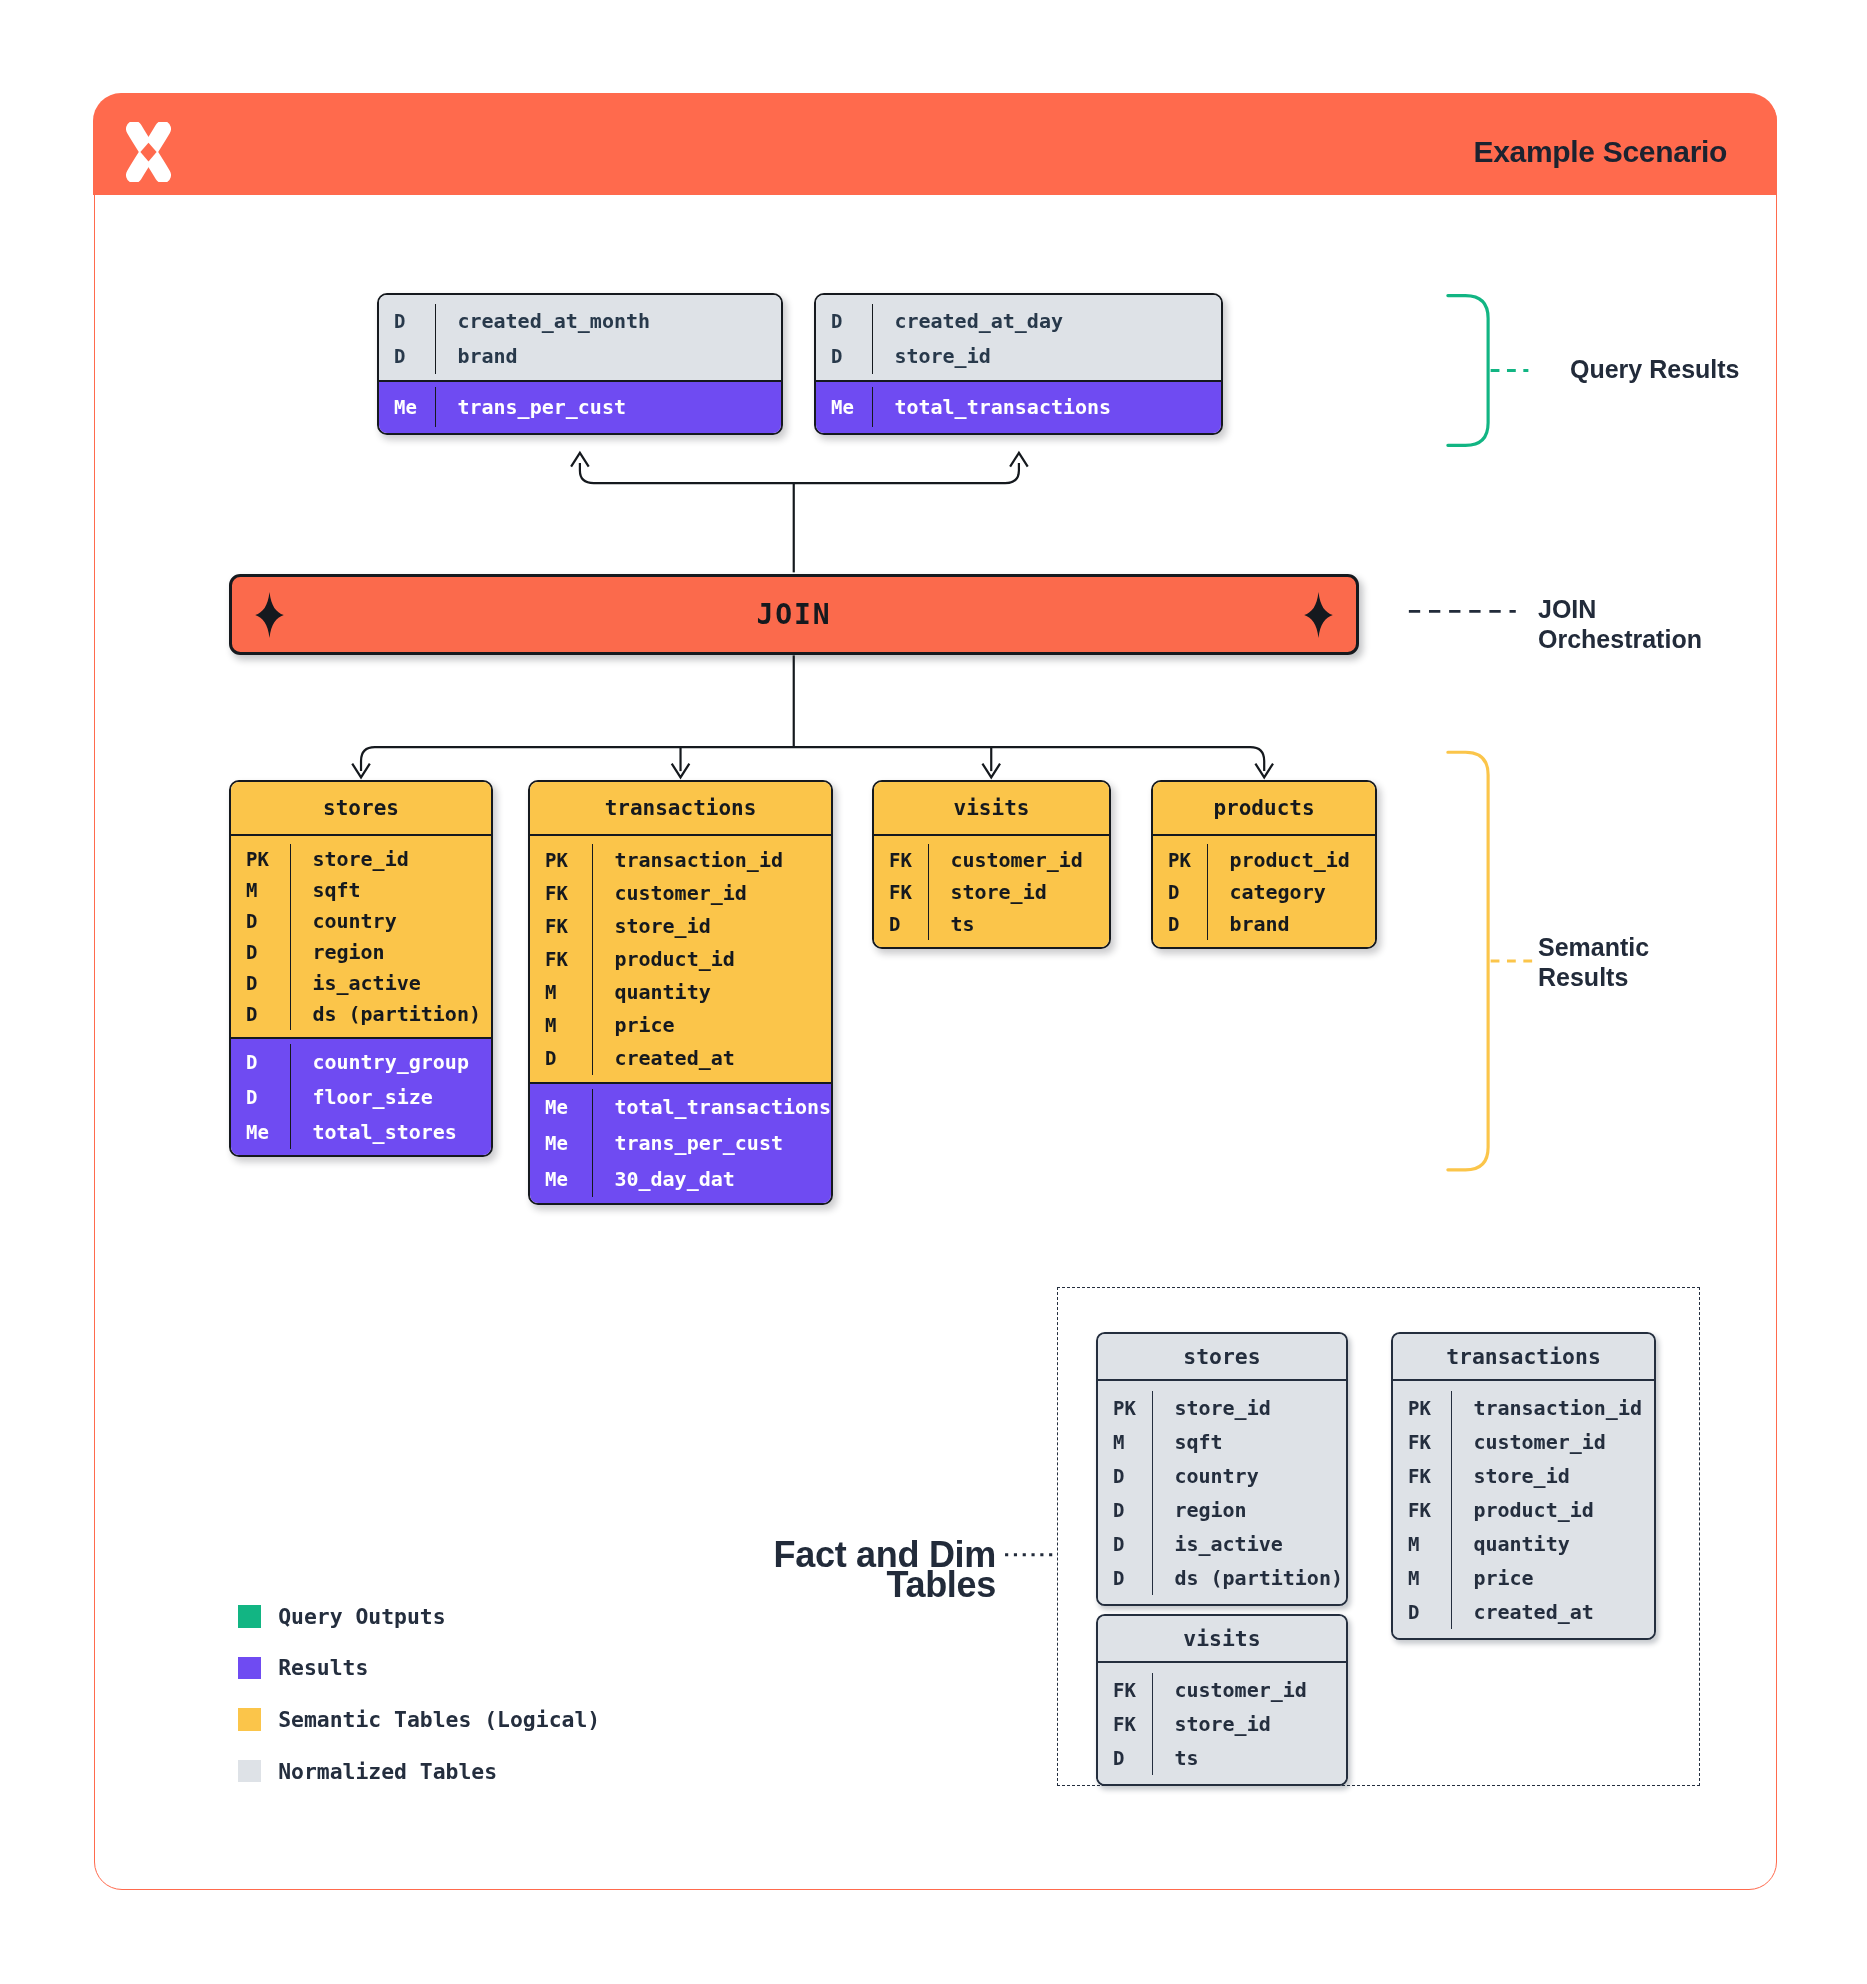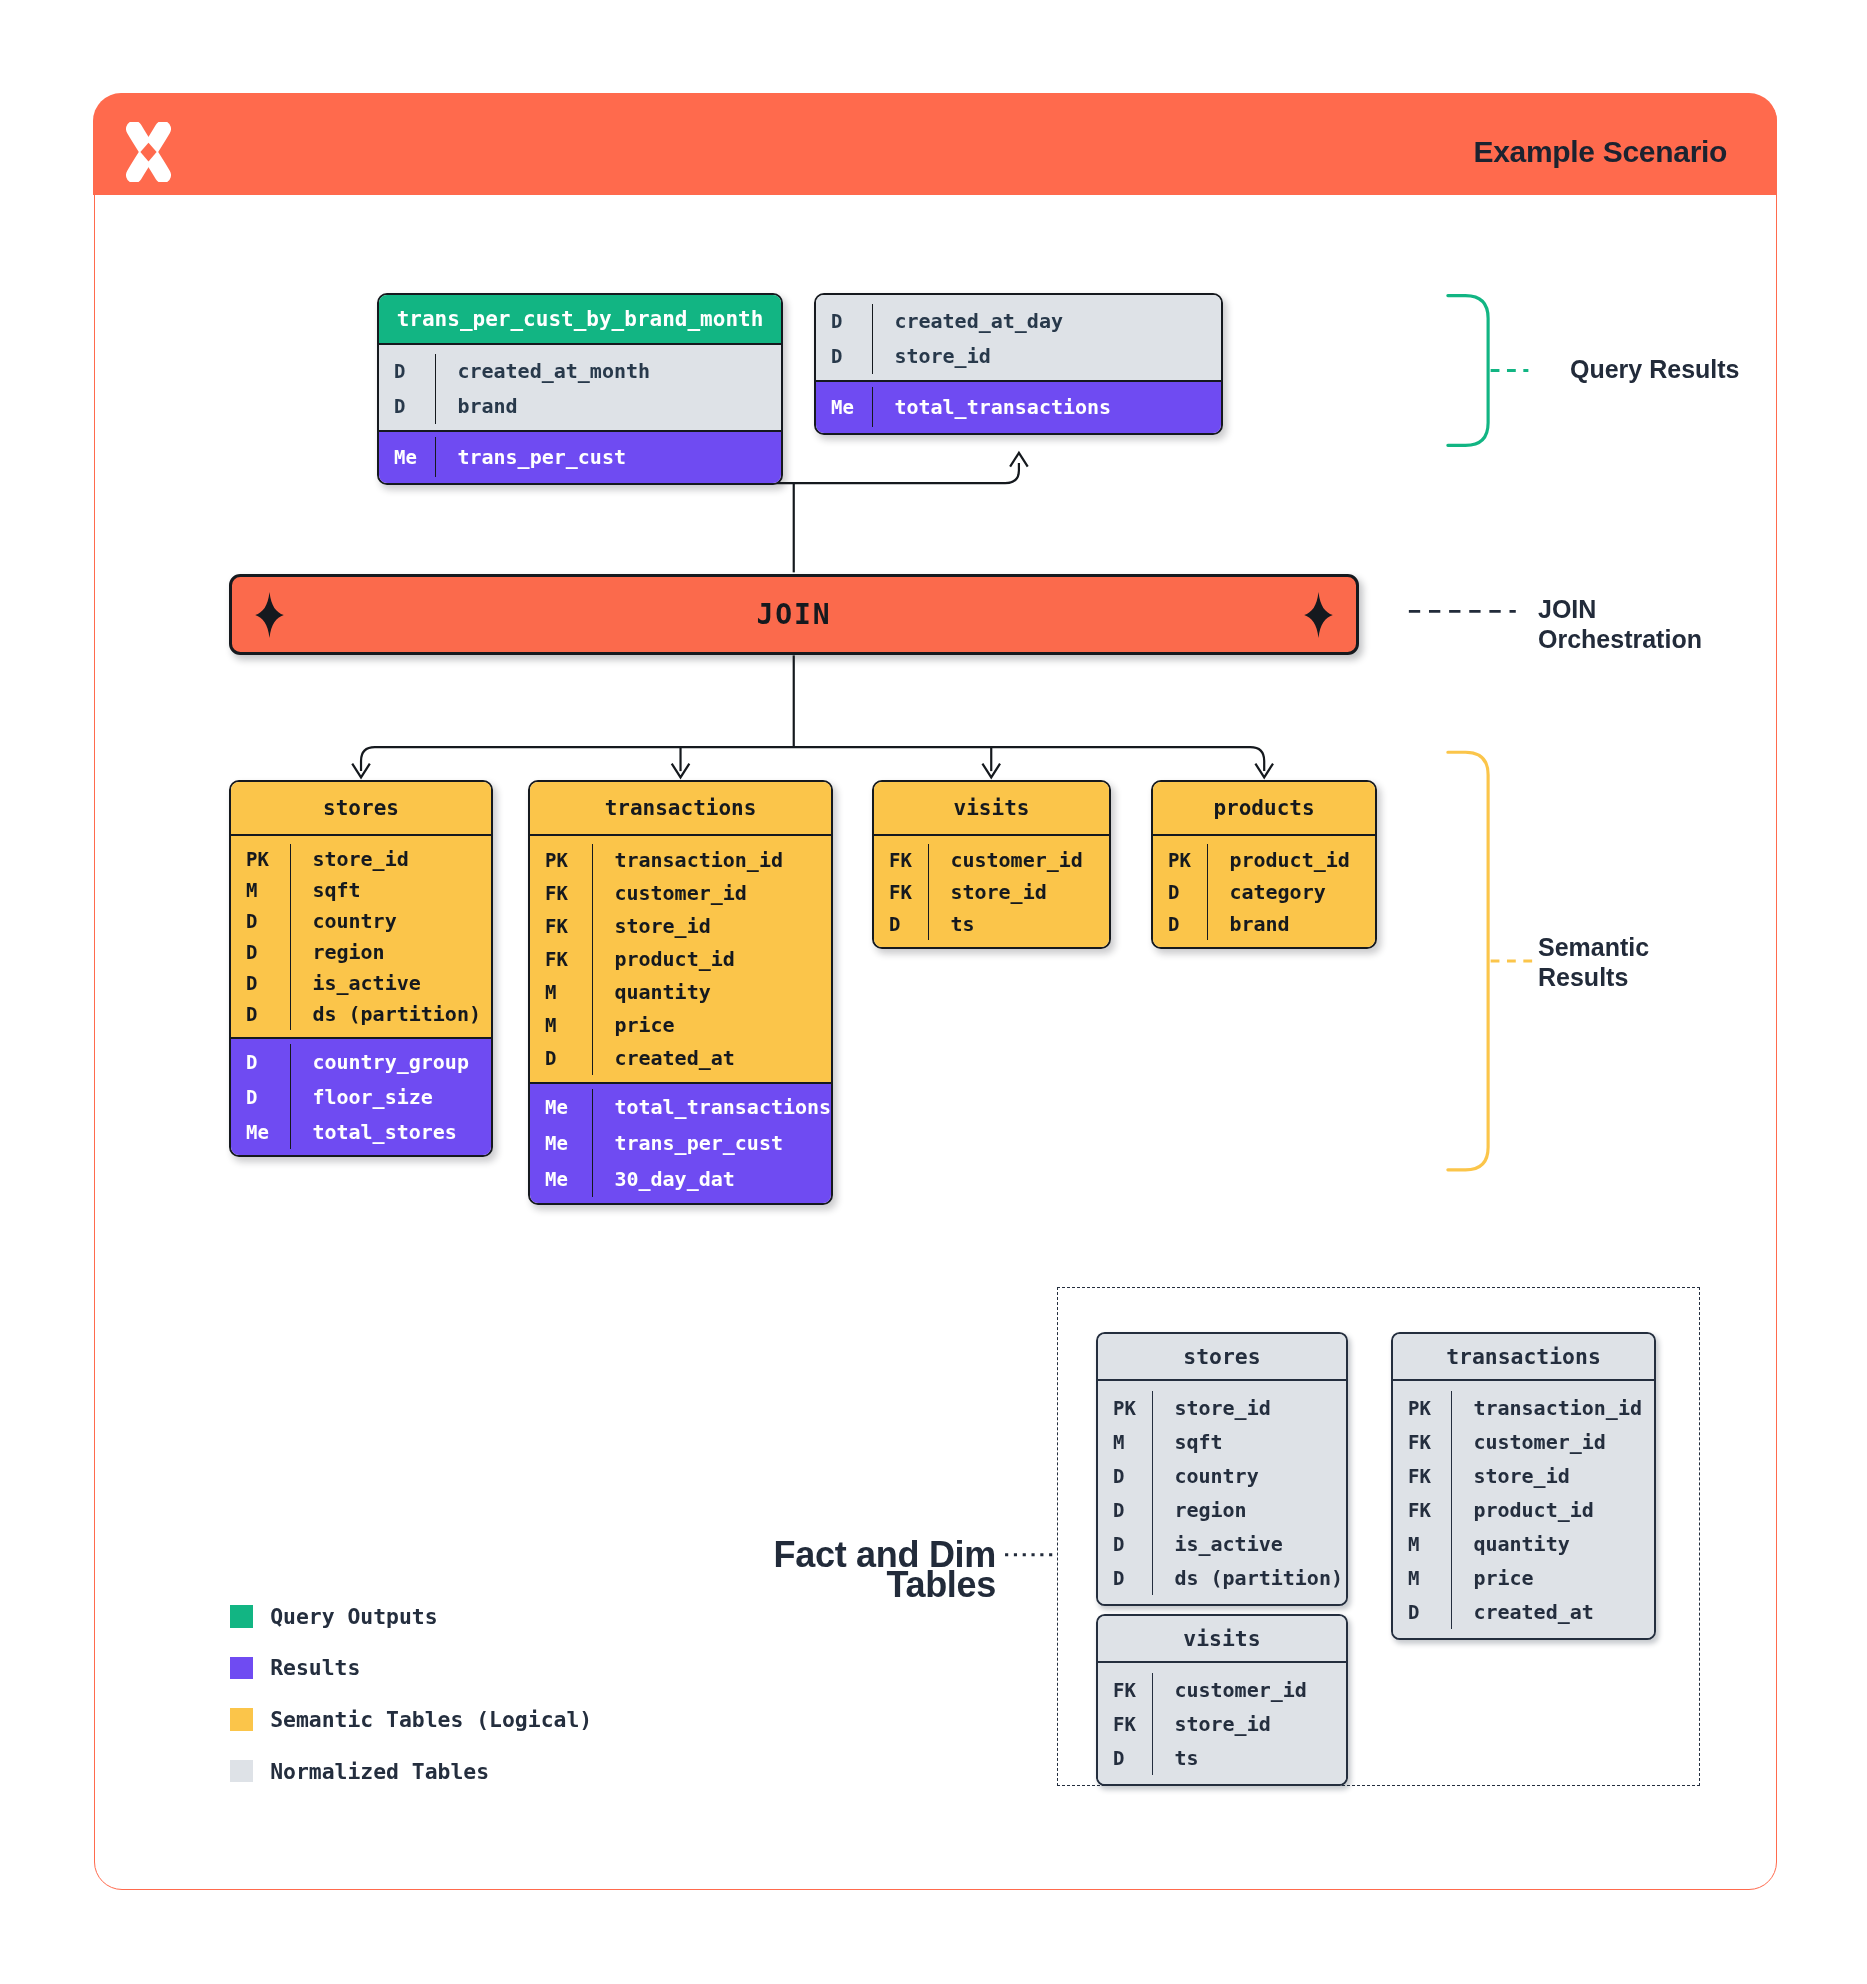--- a/index.html
+++ b/index.html
@@ -60,21 +60,21 @@
   .ann { position:absolute; z-index:2; font-family:"Liberation Sans",sans-serif;
          font-weight:700; color:#222B3A; font-size:25px; line-height:30px; }
   .fact-dim { font-size:36px; line-height:30px; text-align:right; letter-spacing:-0.3px; }
 
   
   .fact-box { position:absolute; left:1057px; top:1287px; width:643px; height:499px;
               border:1.9px dashed #242E3E; z-index:1; box-sizing:border-box; }
 
   
   .legend { position:absolute; left:230px; top:1605px; z-index:2; }
-  .legend-row { display:flex; align-items:center; height:22.6px; margin-bottom:29px; }
+  .legend-row { display:flex; align-items:center; height:22.6px; margin-bottom:29px;margin-left:8px; }
   .swatch { width:22.6px; height:22.6px; margin-right:17.6px; }
   .sw-green  { background:#12B583; }
   .sw-purple { background:#6F4BF2; }
   .sw-yellow { background:#FBC54A; }
   .sw-gray   { background:#DEE2E7; }
   .legend-label { font-weight:700; font-size:21.4px; color:#242E3E; }
 </style>
 </head>
 <body>
 
@@ -114,21 +114,20 @@
 
     <path d="M2240 972 H2410" stroke="#222B3A" stroke-width="4.5" fill="none" stroke-dasharray="18 14"></path>
 
     <path d="M2302 1196 H2330 Q2366 1196 2366 1232 V1824 Q2366 1860 2330 1860 H2302" stroke="#FBC54A" stroke-width="5" fill="none" stroke-linecap="round"></path>
     <path d="M2370 1528 H2436" stroke="#FBC54A" stroke-width="5" fill="none" stroke-dasharray="14 12"></path>
 
     <path d="M1598 2472 H1678" stroke="#222B3A" stroke-width="4.5" fill="none" stroke-dasharray="5 9"></path>
   </svg>
 
   <div class="node qr" style="left:377px; top:293px; width:406px; --hh:48px; --rh:35px; --mh:40px; --bw:57px;">
-    <div class="thead">trans_per_cust_by_brand_month</div>
     <div class="rows-main">
         <div class="trow">
           <span class="badge">D</span>
           <span class="field">created_at_month</span>
         </div>
         <div class="trow">
           <span class="badge">D</span>
           <span class="field">brand</span>
         </div>
       </div>

